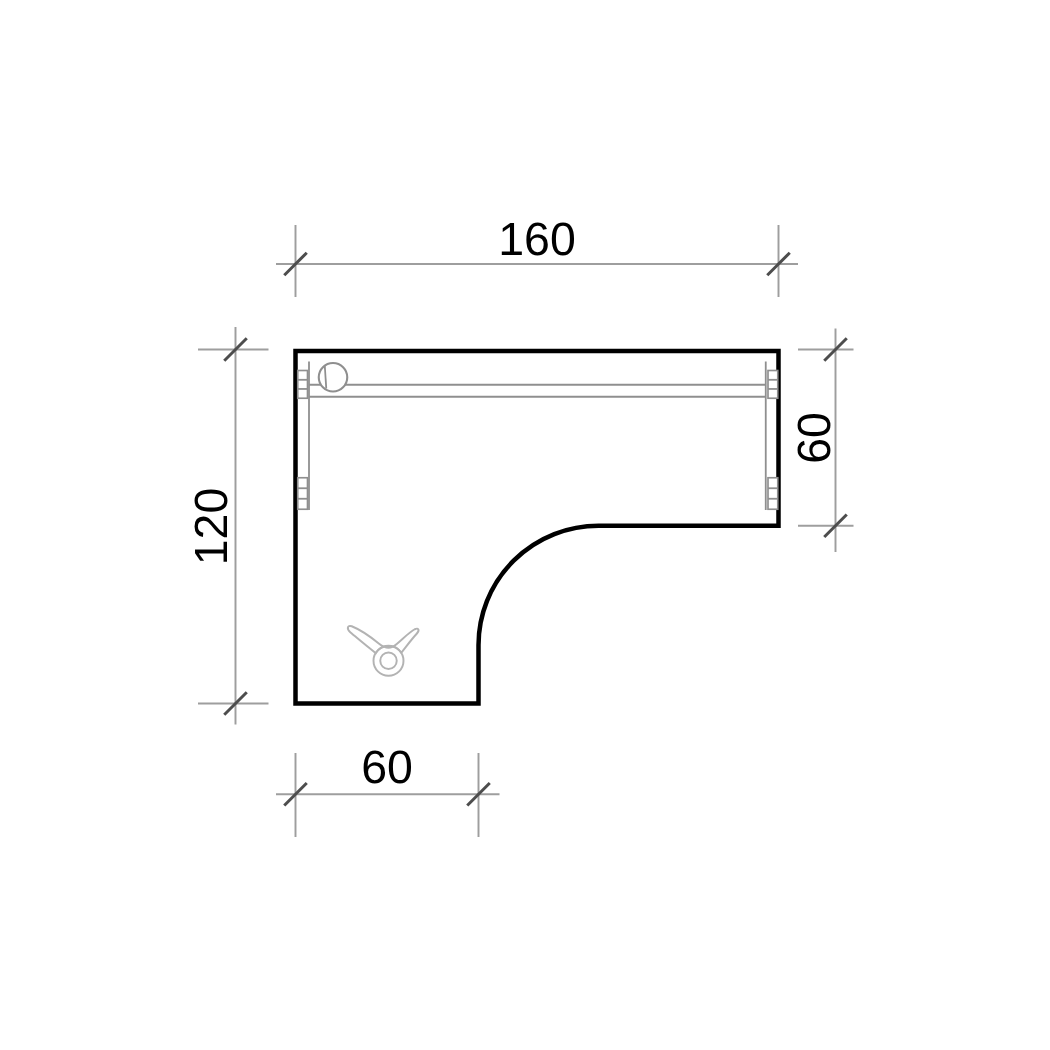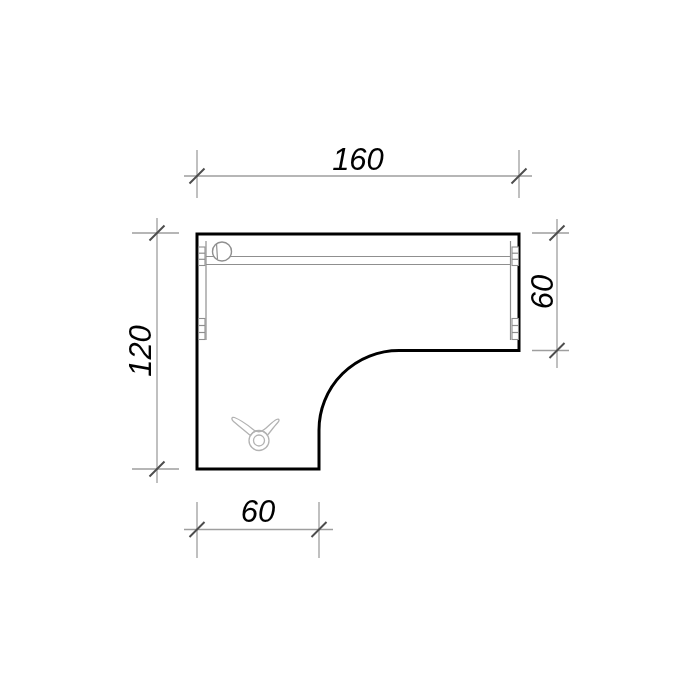--- a/index.html
+++ b/index.html
@@ -6,21 +6,20 @@
     margin: 0;
     padding: 0;
     background: #ffffff;
   }
   .canvas {
     position: relative;
     width: 700px;
     height: 700px;
     background: #ffffff;
     overflow: hidden;
-    font-style: italic;
   }
   svg { display: block; }
 
   
   .outline      { fill: #ffffff; stroke: #000000; stroke-width: 3; stroke-linejoin: miter; }
   .detail       { stroke: #8f8f8f; stroke-width: 1.2; fill: none; }
   .detail-rect  { stroke: #8f8f8f; stroke-width: 1.1; fill: #ffffff; }
   .symbol       { stroke: #b3b3b3; stroke-width: 1.3; fill: none; }
   .symbol-fill  { stroke: #b3b3b3; stroke-width: 1.3; fill: #ffffff; }
   .dimline      { stroke: #9e9e9e; stroke-width: 1.3; fill: none; }

